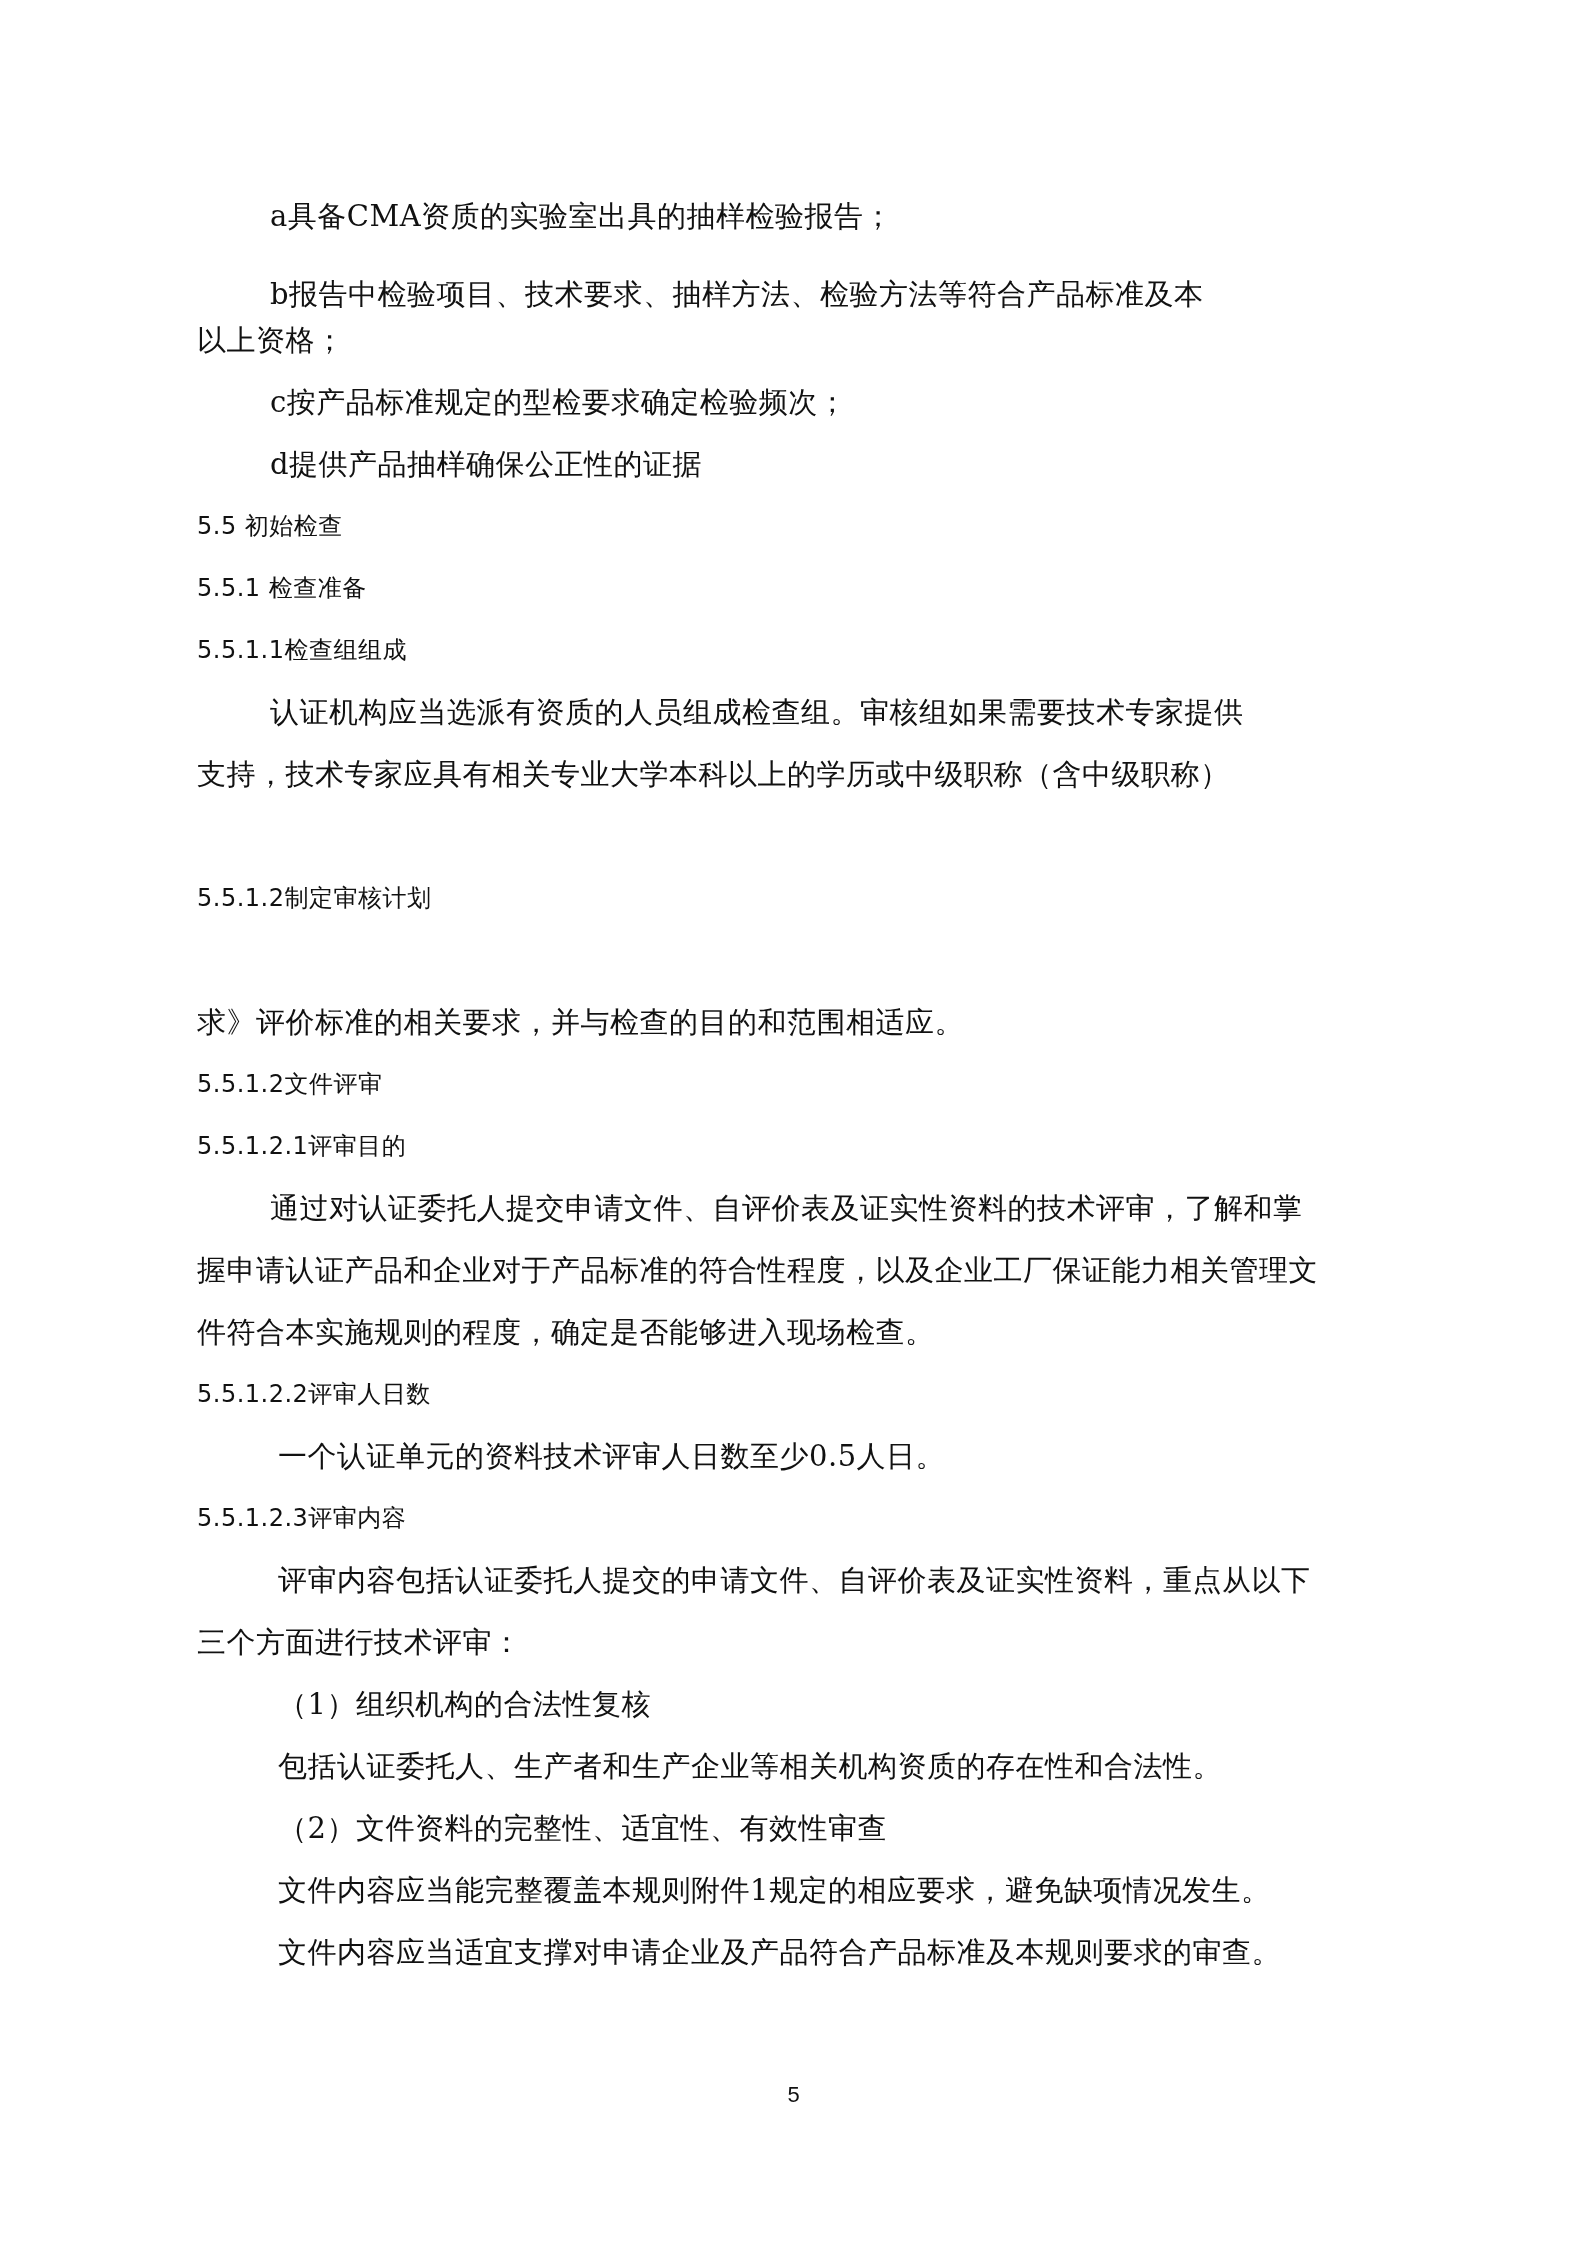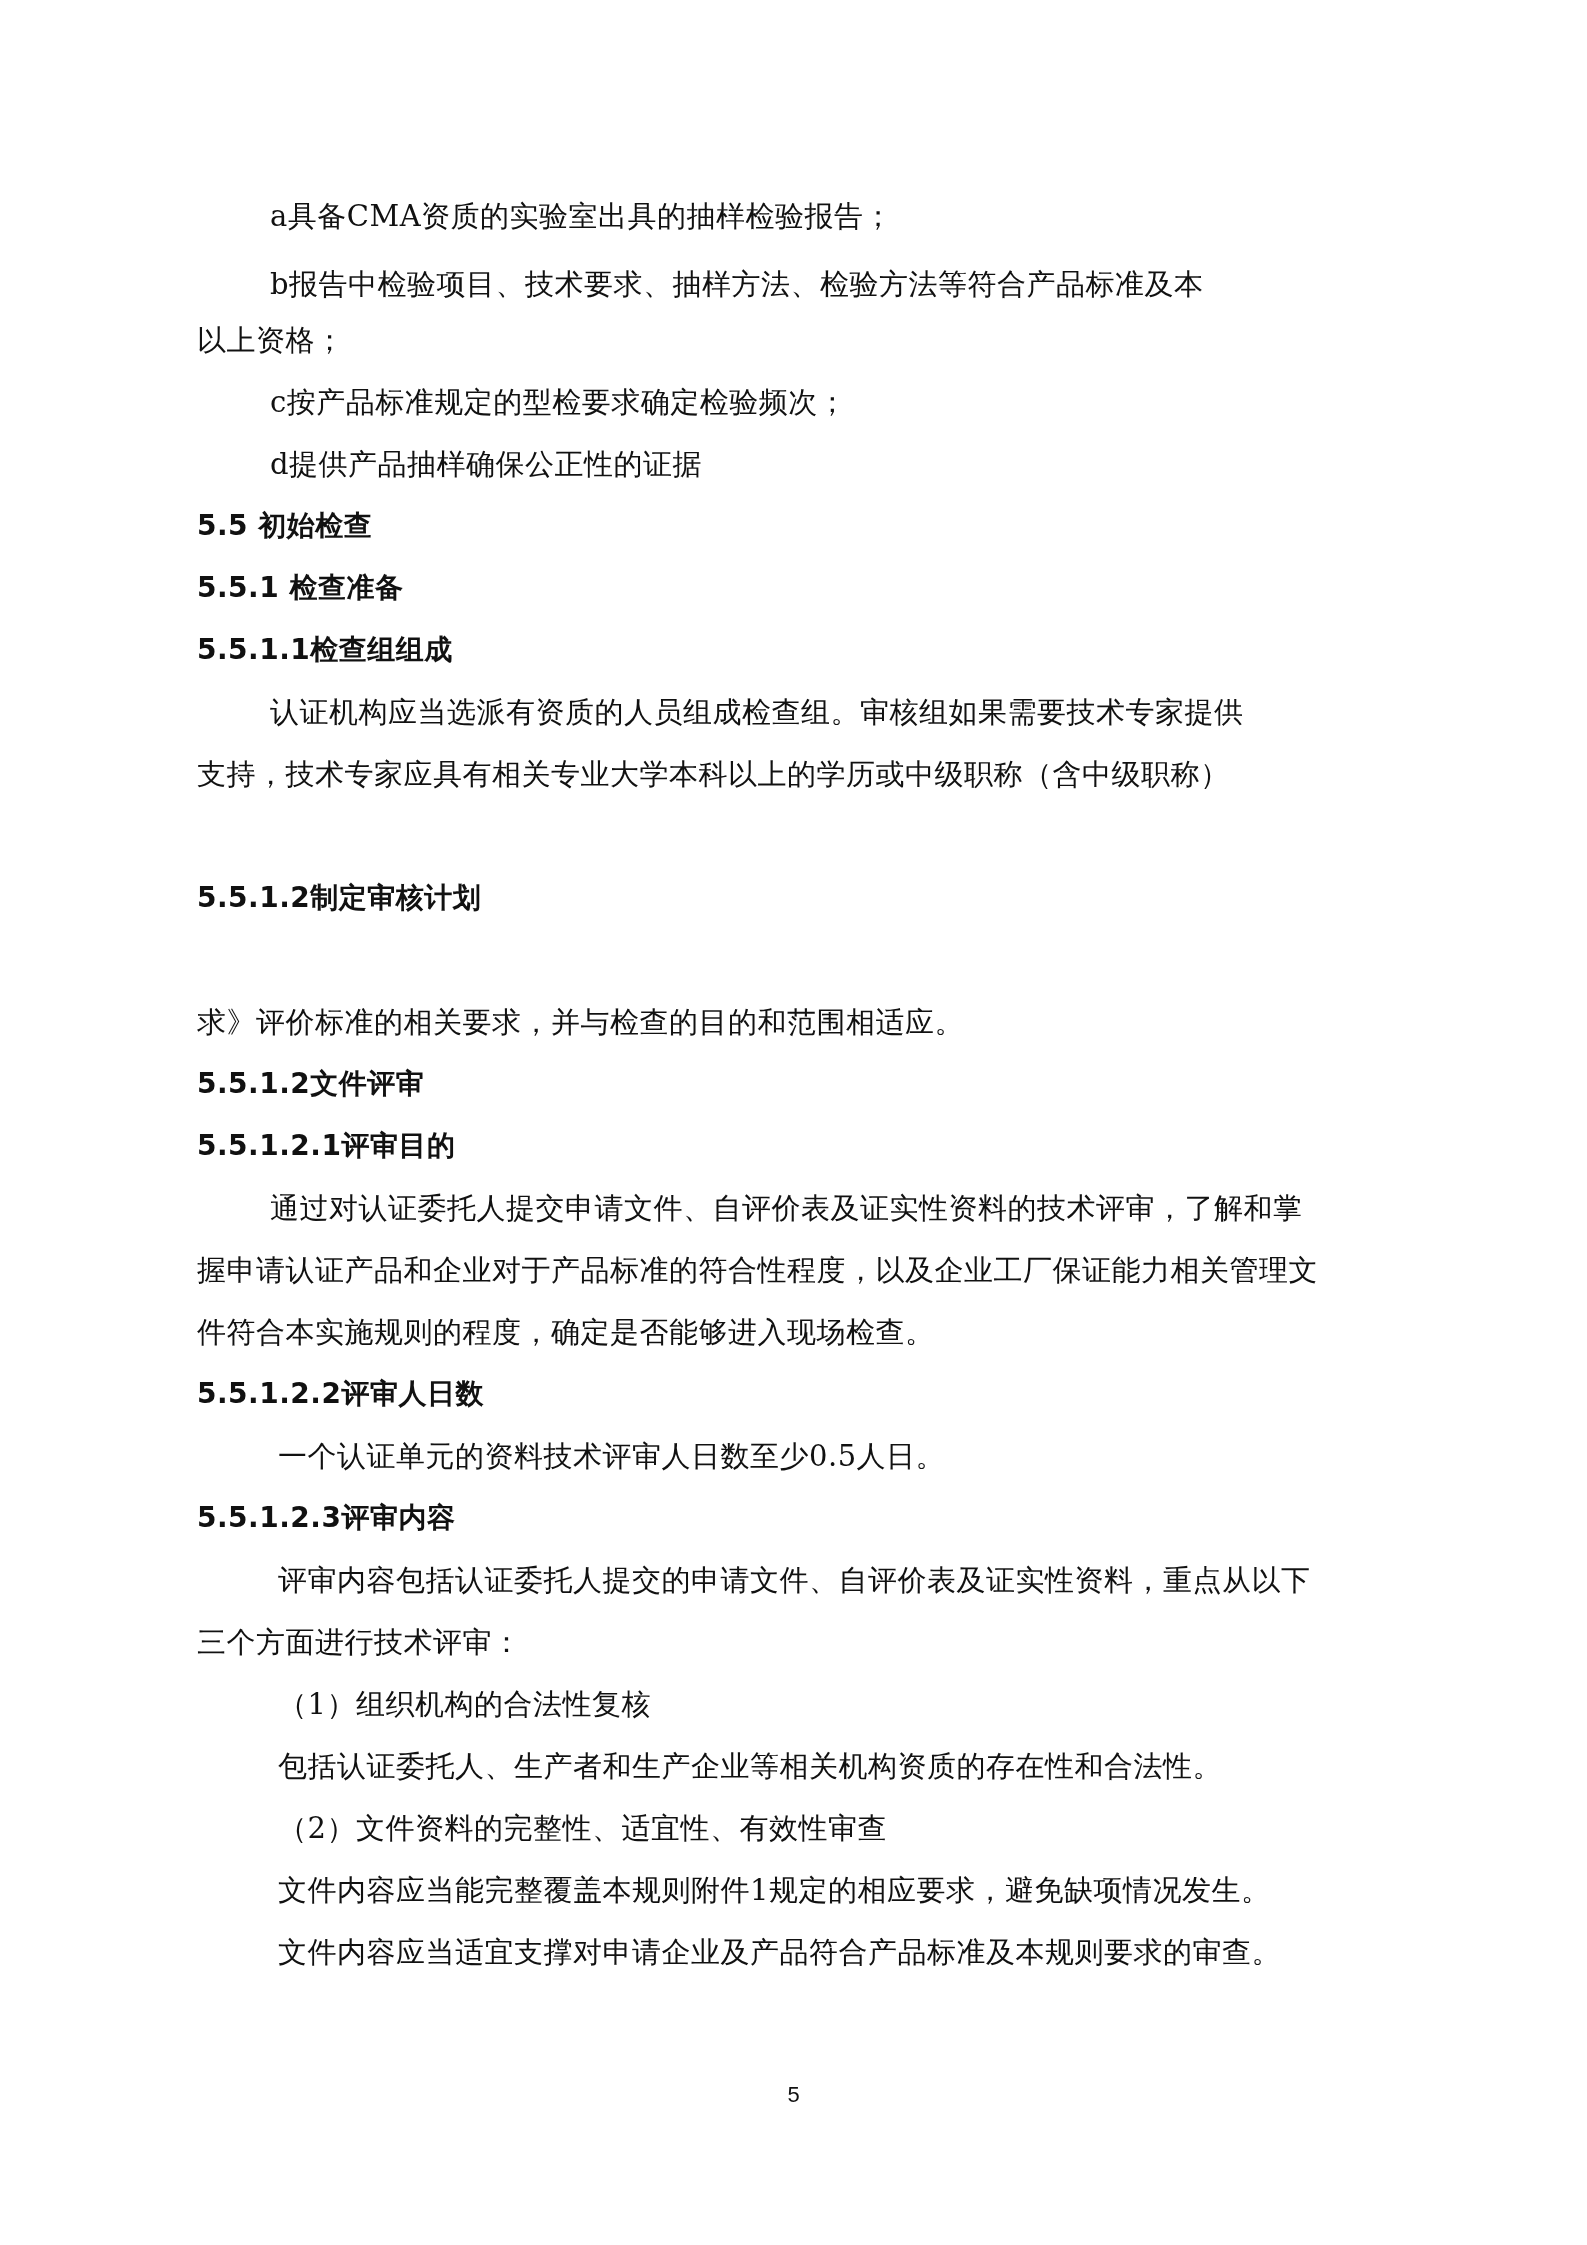--- a/index.html
+++ b/index.html
@@ -2,29 +2,29 @@
 <html><head>
 <meta charset="utf-8">
 <style>
   html, body { margin:0; padding:0; background:#ffffff; }
   body { width:1587px; height:2245px; position:relative; overflow:hidden;
          font-family:"DejaVu Serif", "Liberation Serif", serif; color:#111; }
   .page { position:absolute; left:0; top:0; width:1423px; height:2245px; }
   .line { position:absolute; left:197px; font-size:29px; line-height:40px; white-space:nowrap; letter-spacing:0.5px; }
   .ind { left:270px; }
   .ind2 { left:278px; }
-  .head { font-weight:bold; font-family:"DejaVu Sans", "Liberation Sans", sans-serif; font-size:28px; }
+  .head { font-weight:normal; font-family:"DejaVu Sans", "Liberation Sans", sans-serif; font-size:24px; }
   .pnum { position:absolute; top:2082px; left:0; width:1587px; text-align:center; font-family:"Liberation Sans", sans-serif; font-size:22px; }
 </style>
 </head>
 <body>
 
 <div class="page">
   <div class="line ind" style="top:196px">a具备CMA资质的实验室出具的抽样检验报告；</div>
-  <div class="line ind" style="top:264px">b报告中检验项目、技术要求、抽样方法、检验方法等符合产品标准及本</div>
+  <div class="line ind" style="top:274px">b报告中检验项目、技术要求、抽样方法、检验方法等符合产品标准及本</div>
   <div class="line" style="top:320px">以上资格；</div>
   <div class="line ind" style="top:382px">c按产品标准规定的型检要求确定检验频次；</div>
   <div class="line ind" style="top:444px">d提供产品抽样确保公正性的证据</div>
 
   <div class="line head" style="top:506px">5.5 初始检查</div>
   <div class="line head" style="top:568px">5.5.1 检查准备</div>
   <div class="line head" style="top:630px">5.5.1.1检查组组成</div>
 
   <div class="line" style="top:754px">支持，技术专家应具有相关专业大学本科以上的学历或中级职称（含中级职称）</div>
   <div class="line ind" style="top:692px">认证机构应当选派有资质的人员组成检查组。审核组如果需要技术专家提供</div>

